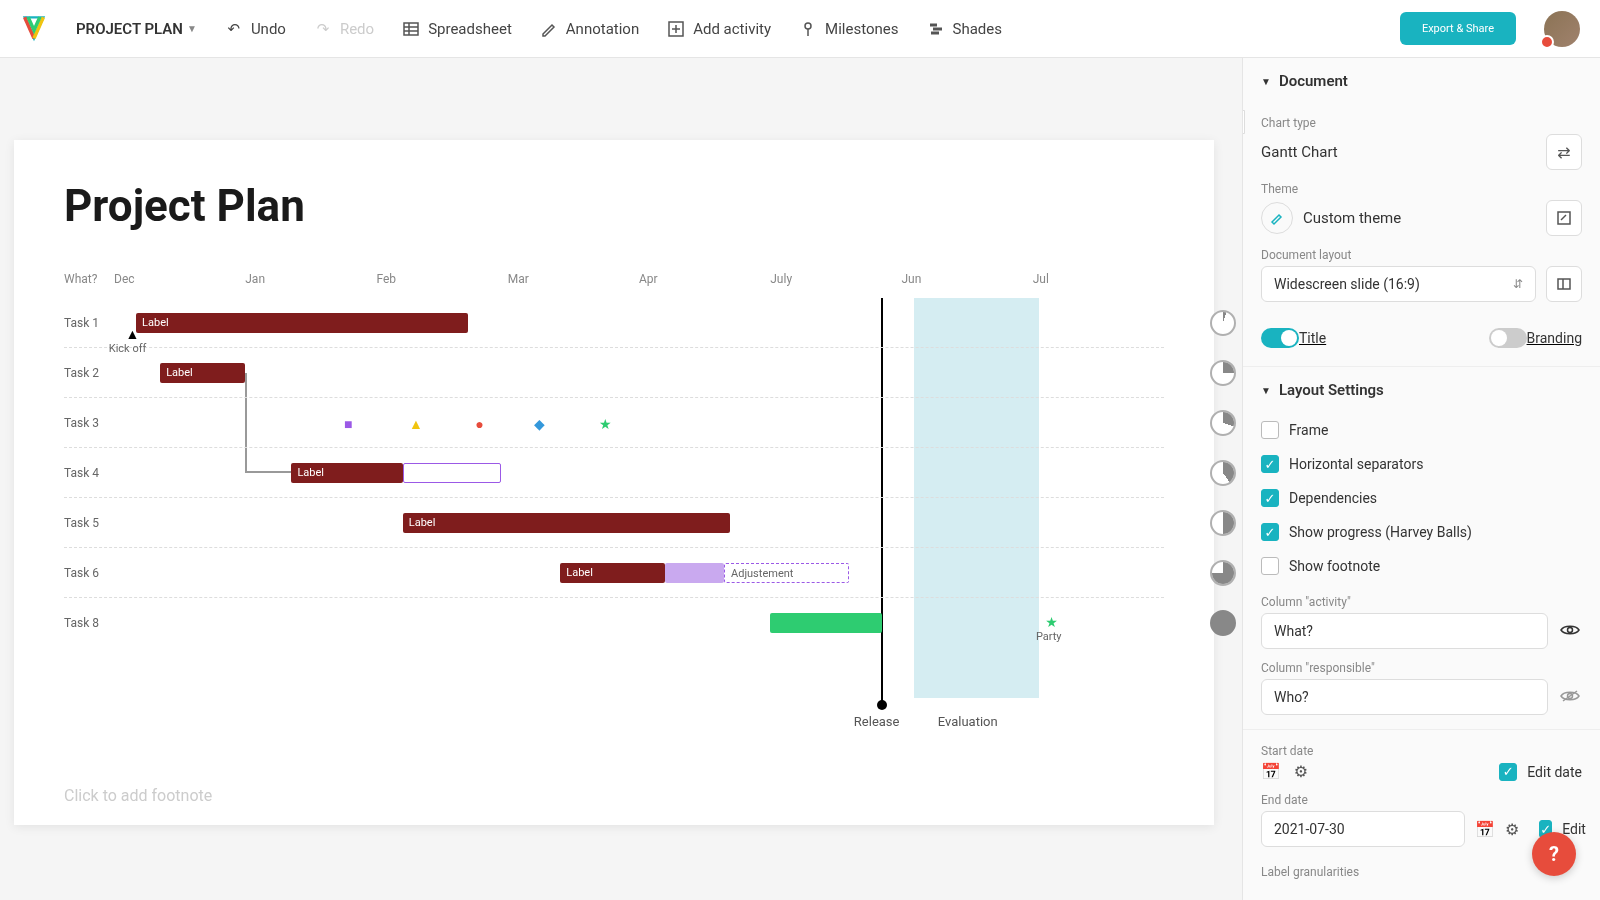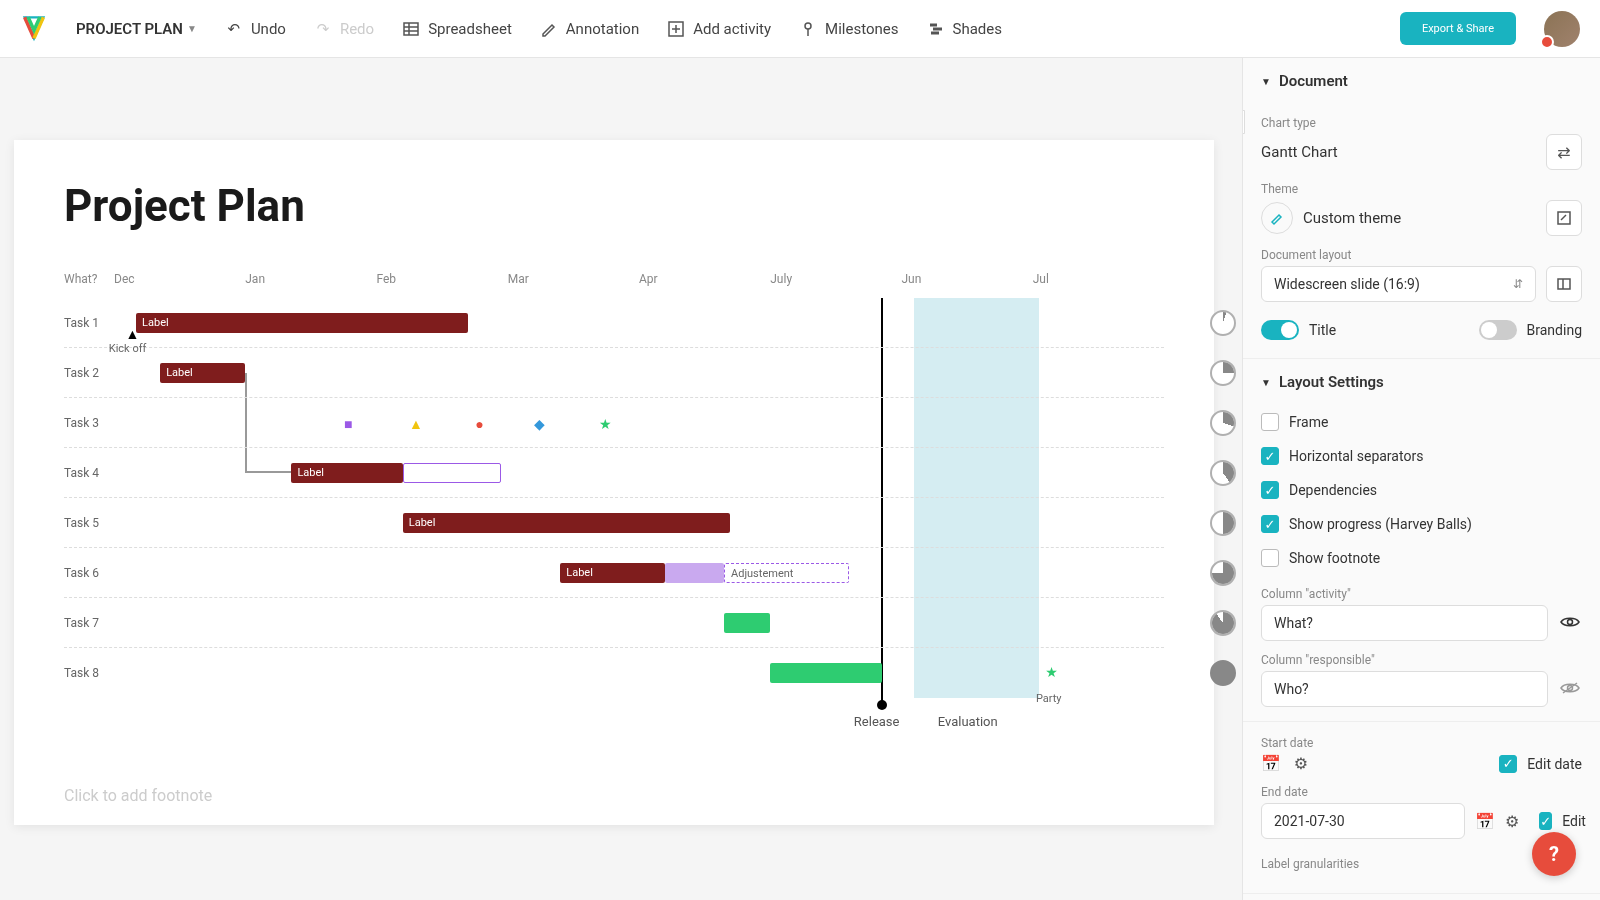--- a/index.html
+++ b/index.html
@@ -56,21 +56,21 @@
 
 
 .panel-section { border-bottom: 1px solid #eee; }
 .panel-header { display: flex; align-items: center; gap: 8px; padding: 14px 18px; font-size: 15px; font-weight: 600; color: #333; cursor: pointer; }
 .panel-body { padding: 0 18px 18px 18px; }
 .field-label { font-size: 12px; color: #888; margin-top: 12px; margin-bottom: 4px; }
 .field-value { font-size: 15px; color: #333; }
 .field-row { display: flex; align-items: center; gap: 10px; }
 .icon-btn { width: 36px; height: 36px; border: 1px solid #ddd; border-radius: 6px; background: #fff; display: flex; align-items: center; justify-content: center; cursor: pointer; color: #555; }
 .select-box { flex: 1; border: 1px solid #ddd; border-radius: 6px; background: #fff; padding: 9px 12px; font-size: 14px; color: #333; display: flex; align-items: center; justify-content: space-between; cursor: pointer; }
-.toggle-row { display: flex; align-items: center; gap: 10px; margin-top: 18px; }
+.toggle-row { display: flex; align-items: center; margin-top: 26px; text-decoration: underline; }
 .toggle { width: 38px; height: 20px; background: #ccc; border-radius: 10px; position: relative; cursor: pointer; }
 .toggle.on { background: #19b3c0; }
 .toggle .knob { position: absolute; top: 2px; width: 16px; height: 16px; background: #fff; border-radius: 50%; left: 2px; transition: left .1s; }
 .toggle.on .knob { left: 20px; }
 .toggle-label { font-size: 14px; color: #333; }
 .check-row { display: flex; align-items: center; gap: 10px; padding: 8px 0; }
 .checkbox { width: 18px; height: 18px; border: 1px solid #bbb; border-radius: 3px; background: #fff; display: flex; align-items: center; justify-content: center; cursor: pointer; }
 .checkbox.checked { background: #19b3c0; border-color: #19b3c0; color: #fff; }
 .checkbox.checked::after { content: "✓"; font-size: 13px; line-height: 1; }
 .check-label { font-size: 14px; color: #333; }
@@ -252,36 +252,27 @@
             <div class="gantt-track">
               <div class="bar purple" style="left:42.5%;width:10.0%">Label</div>
               <div class="bar purple-light" style="left:52.5%;width:5.6%"></div>
               <div class="bar dashed" style="left:58.1%;width:11.9%">Adjustement</div>
             </div>
             <div class="harvey">
                 <div class="slice" style="background:conic-gradient(#888 0 75%, transparent 75% 100%)"></div>
               </div>
           </div>
 
-          <div class="gantt-row">
-            <div class="gantt-task-label">Task 7</div>
-            <div class="gantt-track">
-              <div class="bar green" style="left:58.1%;width:4.4%"></div>
-            </div>
-            <div class="harvey">
-                <div class="slice" style="background:conic-gradient(#888 0 90%, transparent 90% 100%)"></div>
-              </div>
-          </div>
 
           <div class="gantt-row" style="border-bottom:none">
             <div class="gantt-task-label">Task 8</div>
             <div class="gantt-track">
               <div class="bar green" style="left:62.5%;width:10.6%"></div>
               <span class="marker" style="left:88.7%;top:16px;color:#2ecc71">★</span>
-              <div class="marker-label" style="left:87.8%;top:44px">Party</div>
+              <div class="marker-label" style="left:87.8%;top:32px">Party</div>
             </div>
             <div class="harvey" style="background:#888;border-color:#888"></div>
           </div>
 
           <div style="position:absolute;left:calc(50px + 73.1%*0.954 - 4px);top:402px;width:10px;height:10px;background:#000;border-radius:50%"></div>
           <div class="marker-label" style="left:calc(50px + 70.5%*0.954);top:416px;font-size:13px;color:#555">Release</div>
           <div class="marker-label" style="left:calc(50px + 78.5%*0.954);top:416px;font-size:13px;color:#555">Evaluation</div>
         </div>
       </div>
 

